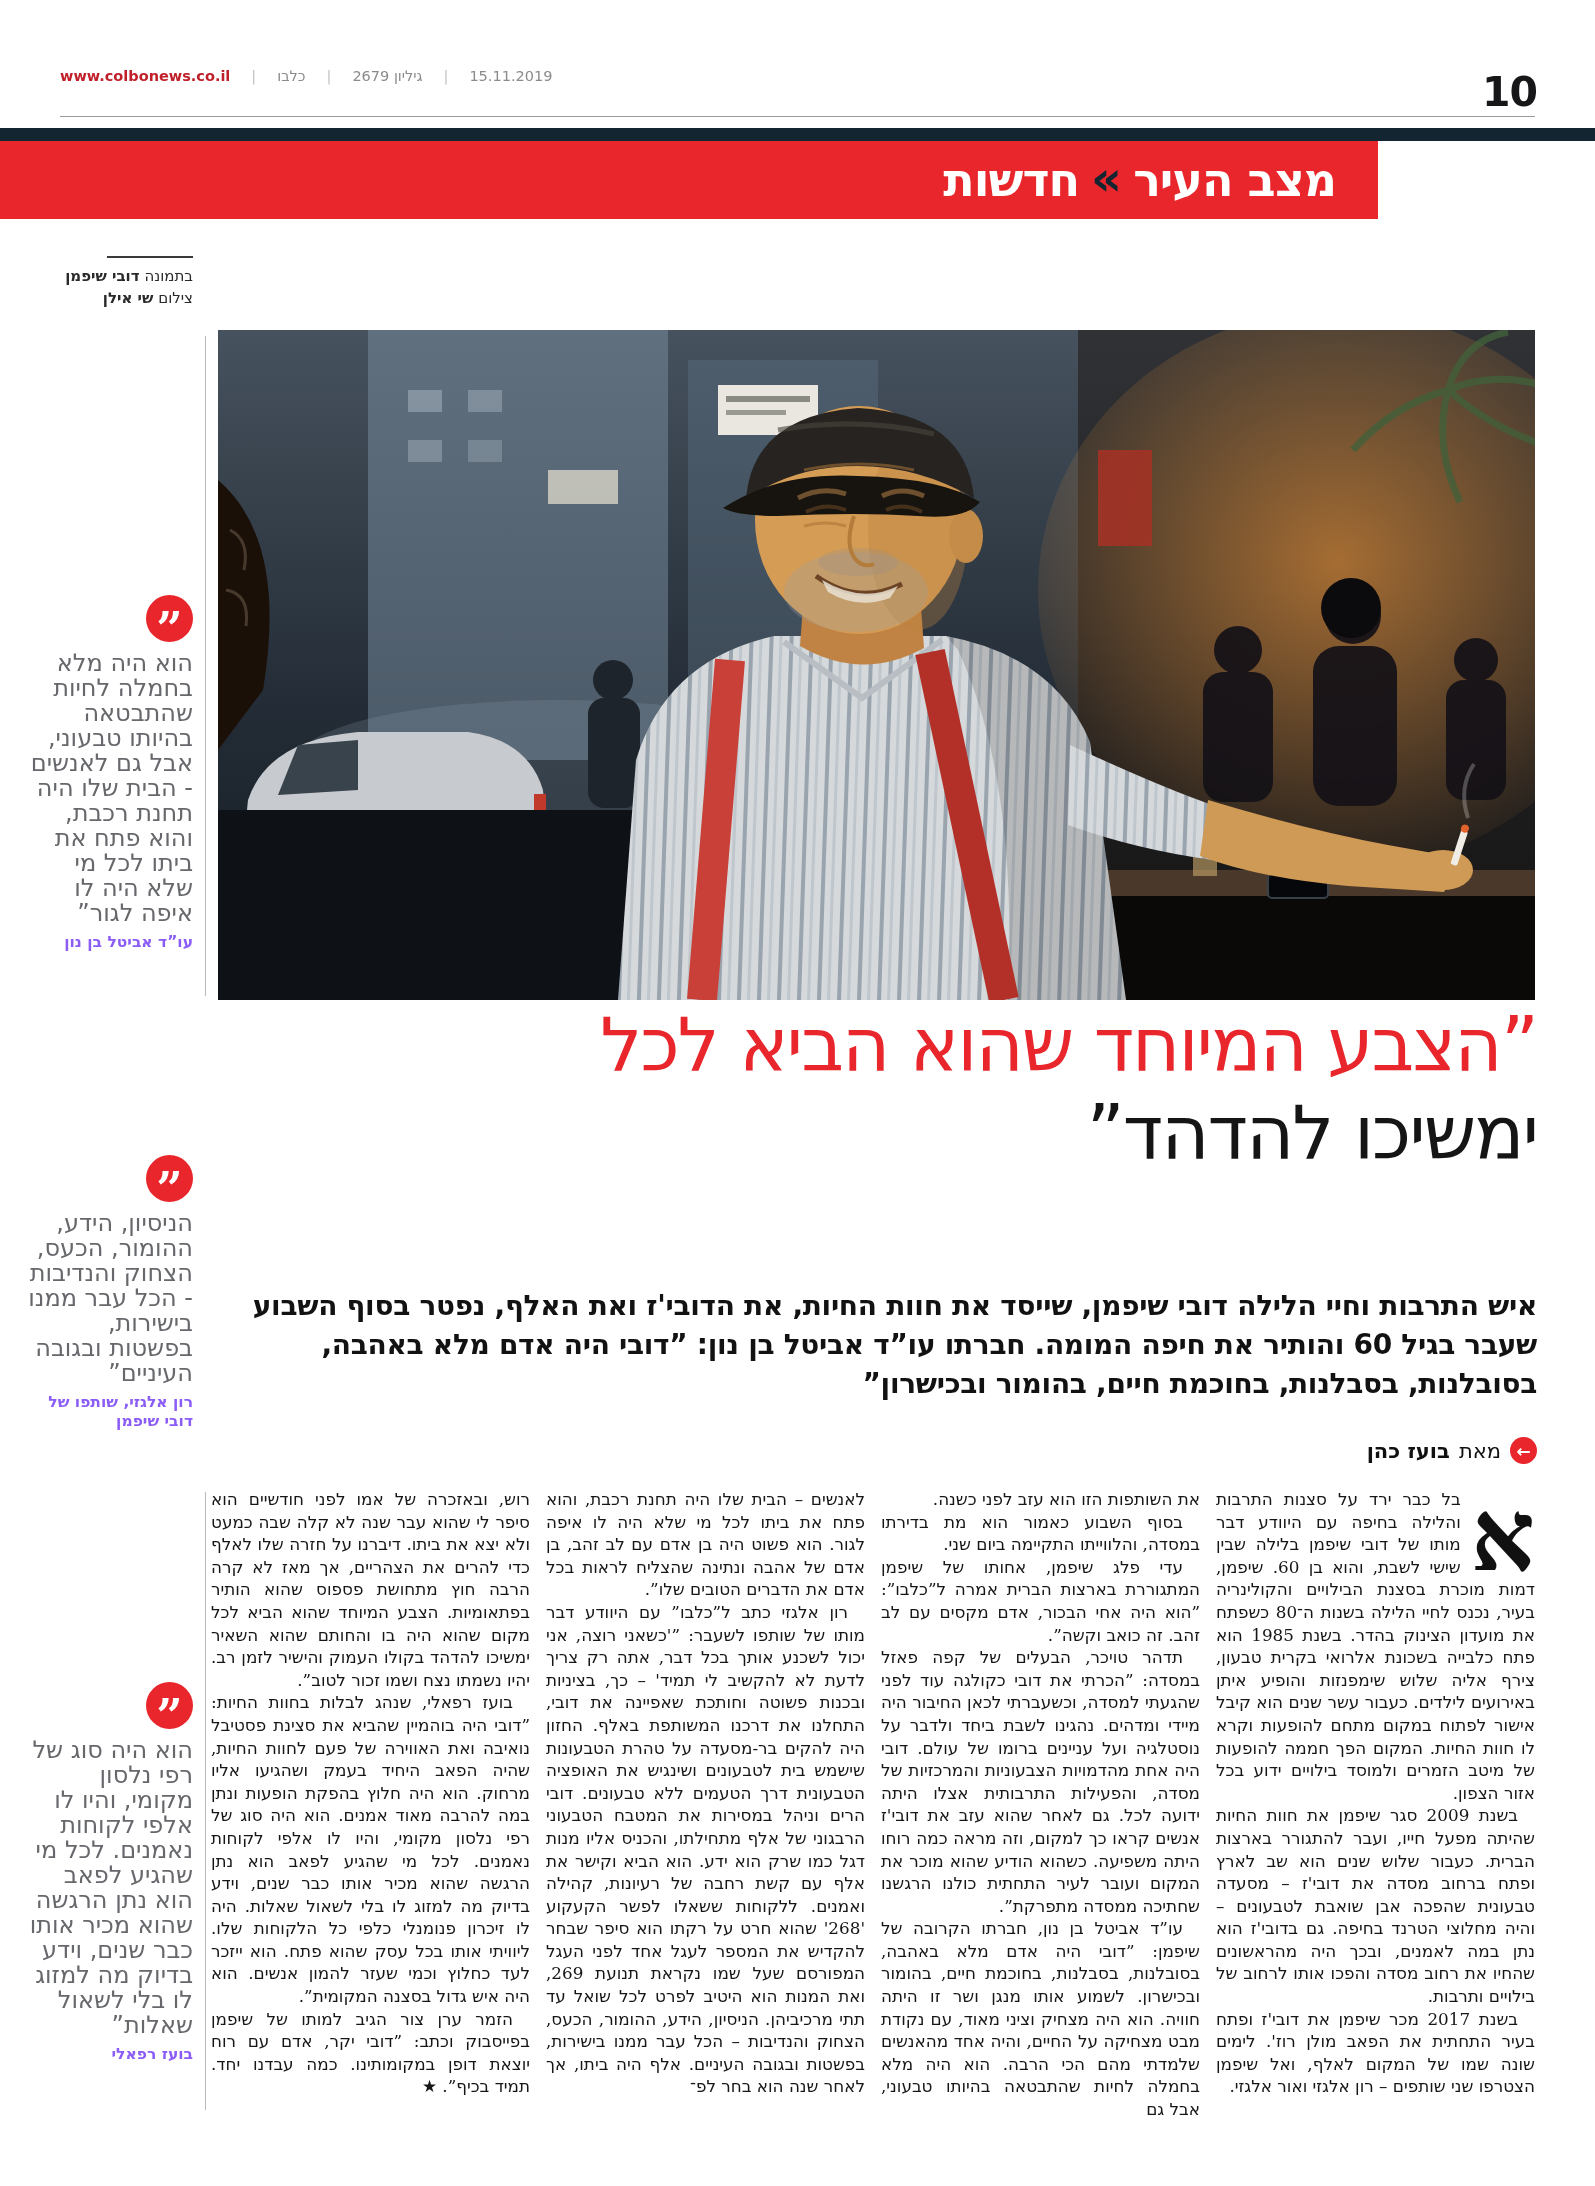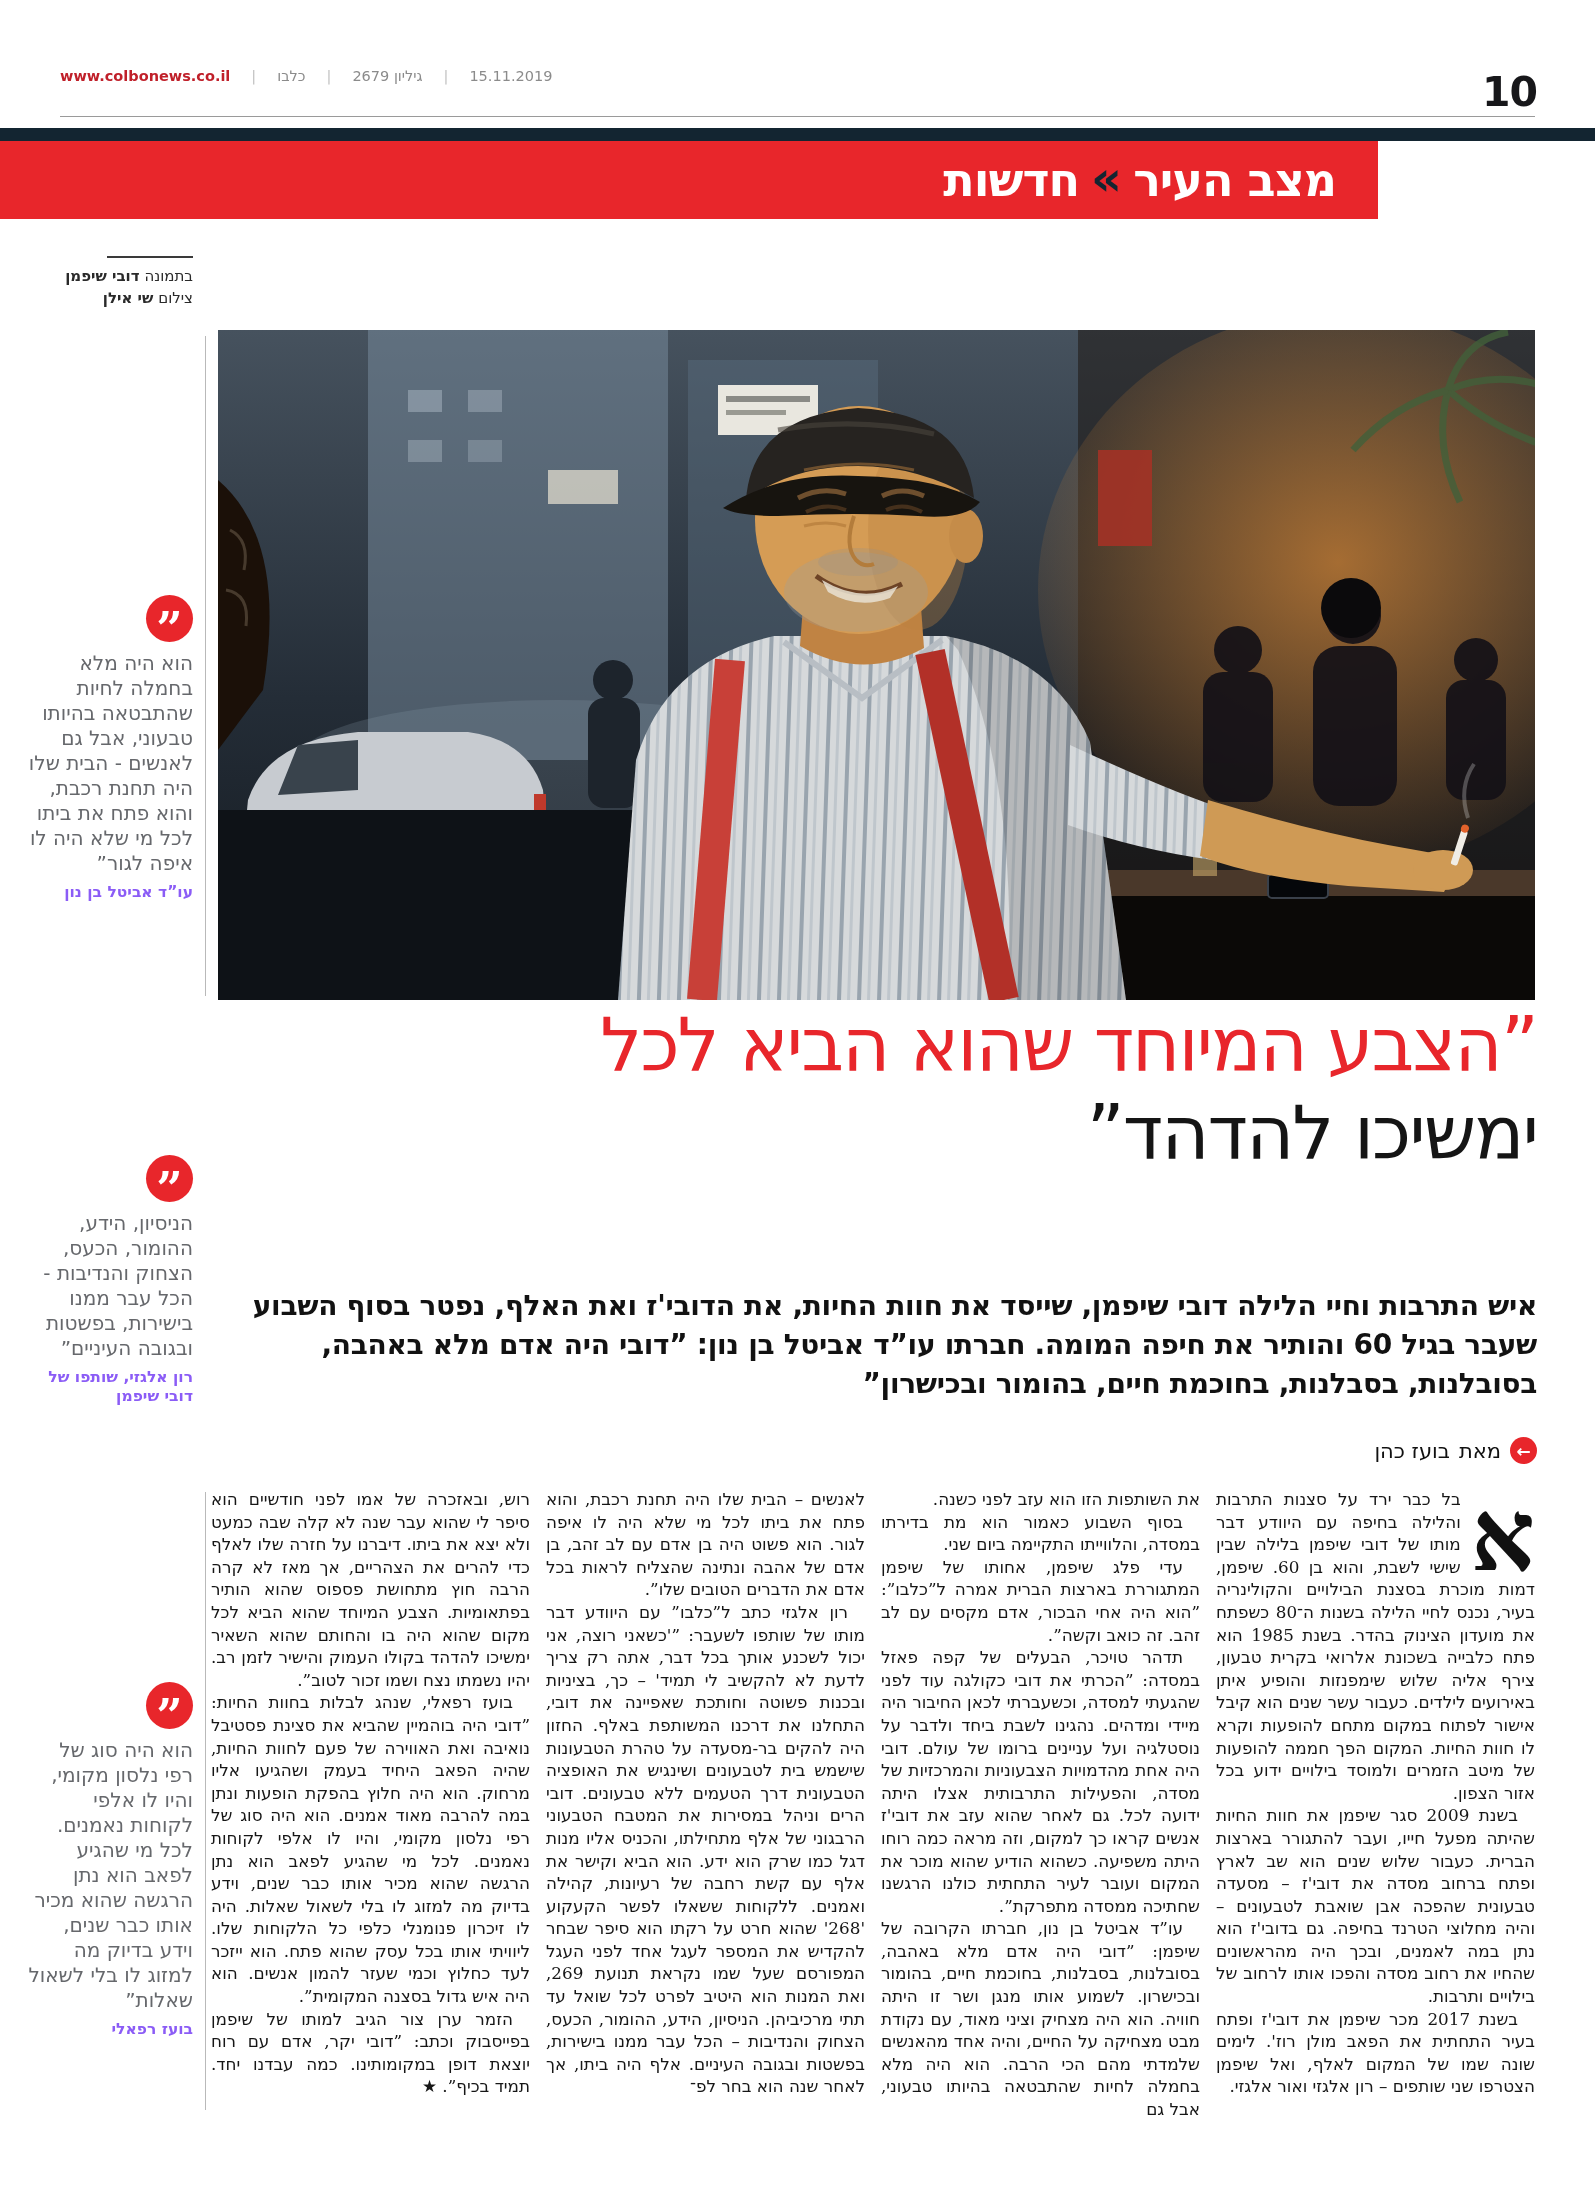--- a/index.html
+++ b/index.html
@@ -35,36 +35,36 @@
   .vrule{position:absolute;left:205px;width:0;border-left:1px solid #b9b9b9;}
   .vrule.seg1{top:336px;height:660px;}
   .vrule.seg2{top:1492px;height:618px;}
 
   
   .pull-quote{position:absolute;left:25px;width:168px;text-align:right;color:#66686c;}
   .pq-icon{width:47px;height:47px;border-radius:50%;background:#e8262b;margin:0 0 9px auto;
            display:flex;align-items:center;justify-content:center;}
   .pq-icon span{color:#fff;font-family:"DejaVu Serif",serif;font-size:46px;font-weight:bold;
                 line-height:0;transform:translateY(10px);}
-  .pq-text{font-size:20px;line-height:25px;}
+  .pq-text{font-size:24px;line-height:25px;}
   .pq-attr{margin-top:7px;color:#8b5cf6;font-weight:bold;font-size:15.5px;line-height:19px;}
 
   
   .headline{position:absolute;top:1000px;right:58px;left:205px;text-align:right;
             font-weight:normal;color:#151515;font-size:74px;line-height:88px;letter-spacing:-2px;}
   .headline .red{color:#e8262b;}
 
   .subhead{position:absolute;top:1286px;right:58px;left:203px;text-align:right;
            font-size:28px;line-height:39px;font-weight:bold;color:#121212;letter-spacing:-0.3px;}
 
   .byline{position:absolute;top:1437px;right:58px;display:flex;align-items:center;gap:9px;
           font-size:21px;color:#111;}
   .byline-icon{width:27px;height:27px;border-radius:50%;background:#e8262b;color:#fff;
                display:flex;align-items:center;justify-content:center;font-size:17px;font-weight:bold;}
-  .byline .author{font-weight:normal;text-align:right;}
+  .byline .author{font-weight:bold;text-align:right;}
 
   
   .article-col{position:absolute;top:1488px;width:319px;height:632px;overflow:hidden;
                text-align:justify;font-family:"DejaVu Serif","DejaVu Sans",serif;
                font-size:16.8px;line-height:22.6px;color:#161616;}
   .col1{right:60px;} .col2{right:395px;} .col3{right:730px;} .col4{right:1065px;}
   .article-col p{margin:0;}
   .article-col p.indent{text-indent:17px;}
   .dropcap{float:right;font-size:100px;line-height:78px;font-weight:bold;margin:8px 0 0 10px;
            font-family:"DejaVu Serif",serif;color:#111;}

